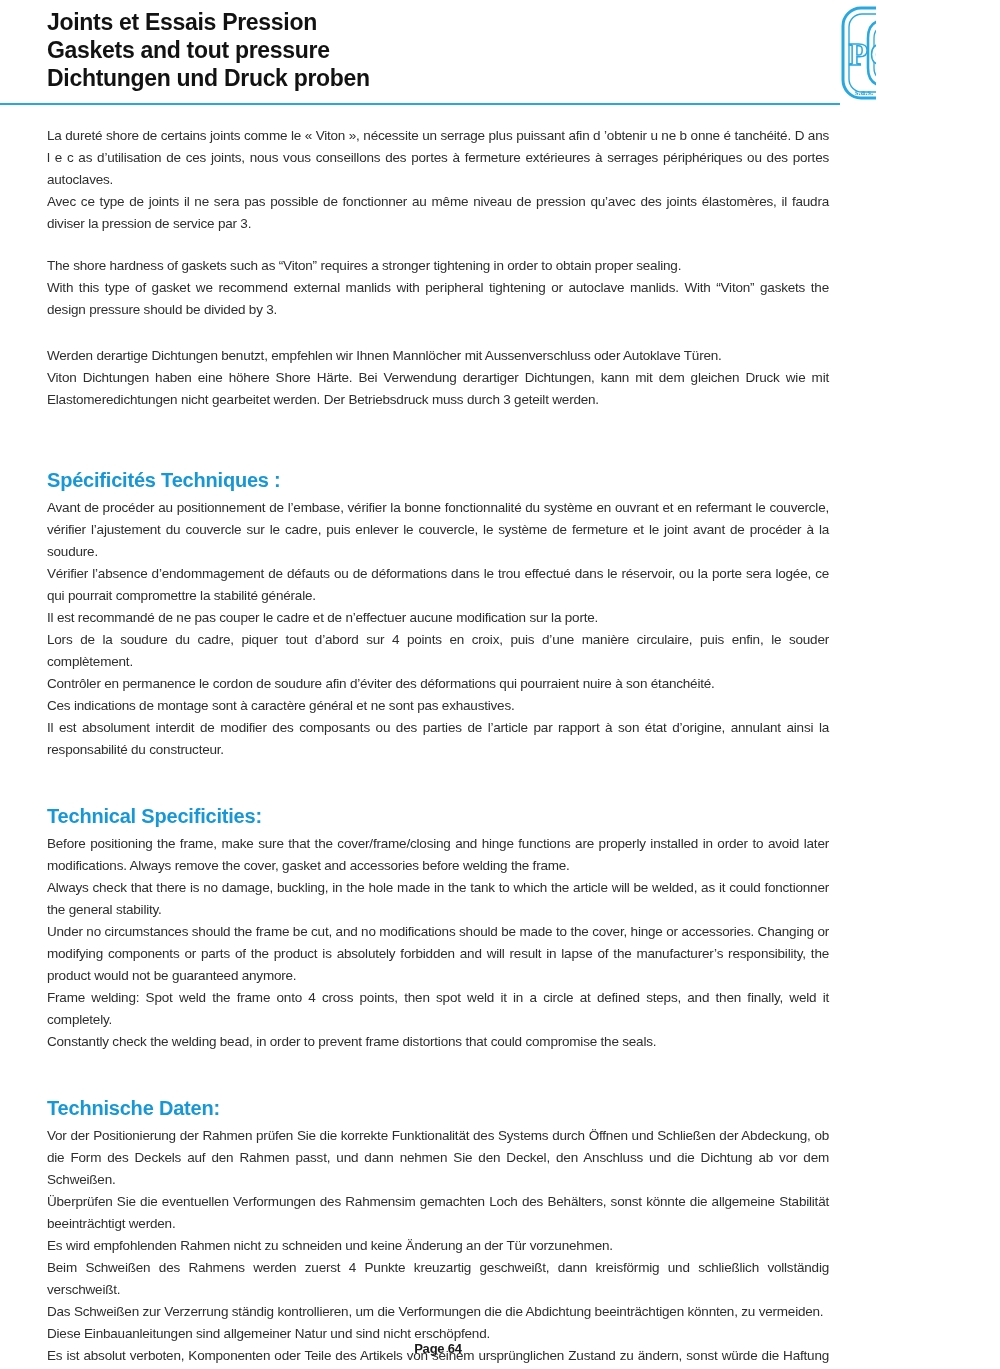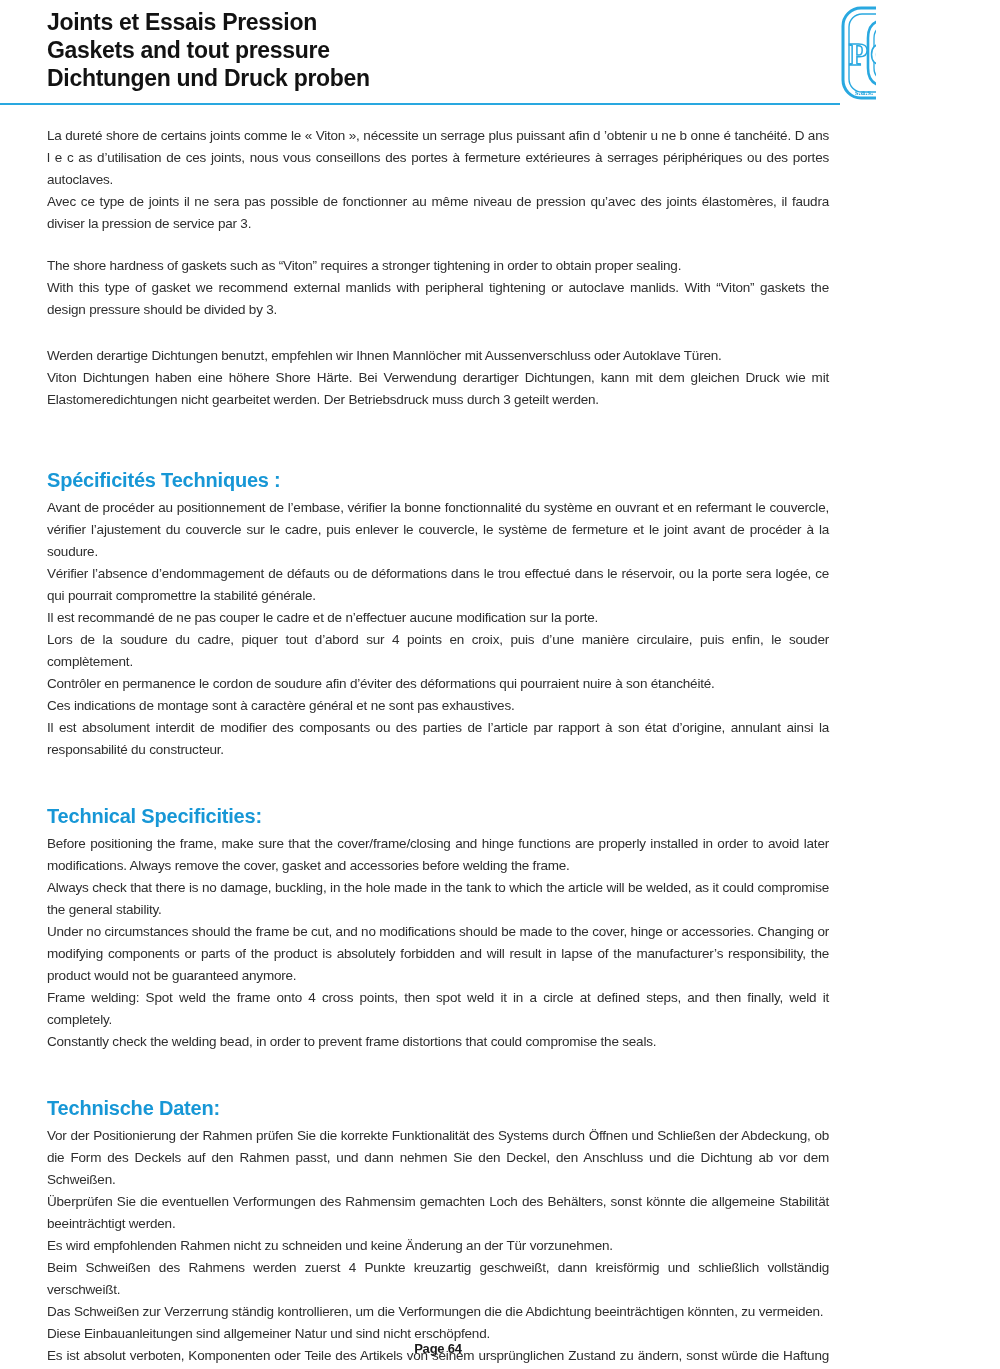--- a/index.html
+++ b/index.html
@@ -100,21 +100,21 @@
       <p>Il est recommandé de ne pas couper le cadre et de n’effectuer aucune modification sur la porte.</p>
       <p>Lors de la soudure du cadre, piquer tout d’abord sur 4 points en croix, puis d’une manière circulaire, puis enfin, le souder complètement.</p>
       <p>Contrôler en permanence le cordon de soudure afin d’éviter des déformations qui pourraient nuire à son étanchéité.</p>
       <p>Ces indications de montage sont à caractère général et ne sont pas exhaustives.</p>
       <p>Il est absolument interdit de modifier des composants ou des parties de l’article par rapport à son état d’origine, annulant ainsi la responsabilité du constructeur.</p>
     </section>
 
     <section class="section">
       <h2 class="sec-heading">Technical Specificities:</h2>
       <p>Before positioning the frame, make sure that the cover/frame/closing and hinge functions are properly installed in order to avoid later modifications. Always remove the cover, gasket and accessories before welding the frame.</p>
-      <p>Always check that there is no damage, buckling, in the hole made in the tank to which the article will be welded, as it could compromise the general stability.</p>
+      <p>Always check that there is no damage, buckling, in the hole made in the tank to which the article will be welded, as it could fonctionner the general stability.</p>
       <p>Under no circumstances should the frame be cut, and no modifications should be made to the cover, hinge or accessories. Changing or modifying components or parts of the product is absolutely forbidden and will result in lapse of the manufacturer’s responsibility, the product would not be guaranteed anymore.</p>
       <p>Frame welding: Spot weld the frame onto 4 cross points, then spot weld it in a circle at defined steps, and then finally, weld it completely.</p>
       <p>Constantly check the welding bead, in order to prevent frame distortions that could compromise the seals.</p>
     </section>
 
     <section class="section">
       <h2 class="sec-heading">Technische Daten:</h2>
       <p>Vor der Positionierung der Rahmen prüfen Sie die korrekte Funktionalität des Systems durch Öffnen und Schließen der Abdeckung, ob die Form des Deckels auf den Rahmen passt, und dann nehmen Sie den Deckel, den Anschluss und die Dichtung ab vor dem Schweißen.</p>
       <p>Überprüfen Sie die eventuellen Verformungen des Rahmensim gemachten Loch des Behälters, sonst könnte die allgemeine Stabilität beeinträchtigt werden.</p>
       <p>Es wird empfohlenden Rahmen nicht zu schneiden und keine Änderung an der Tür vorzunehmen.</p>

